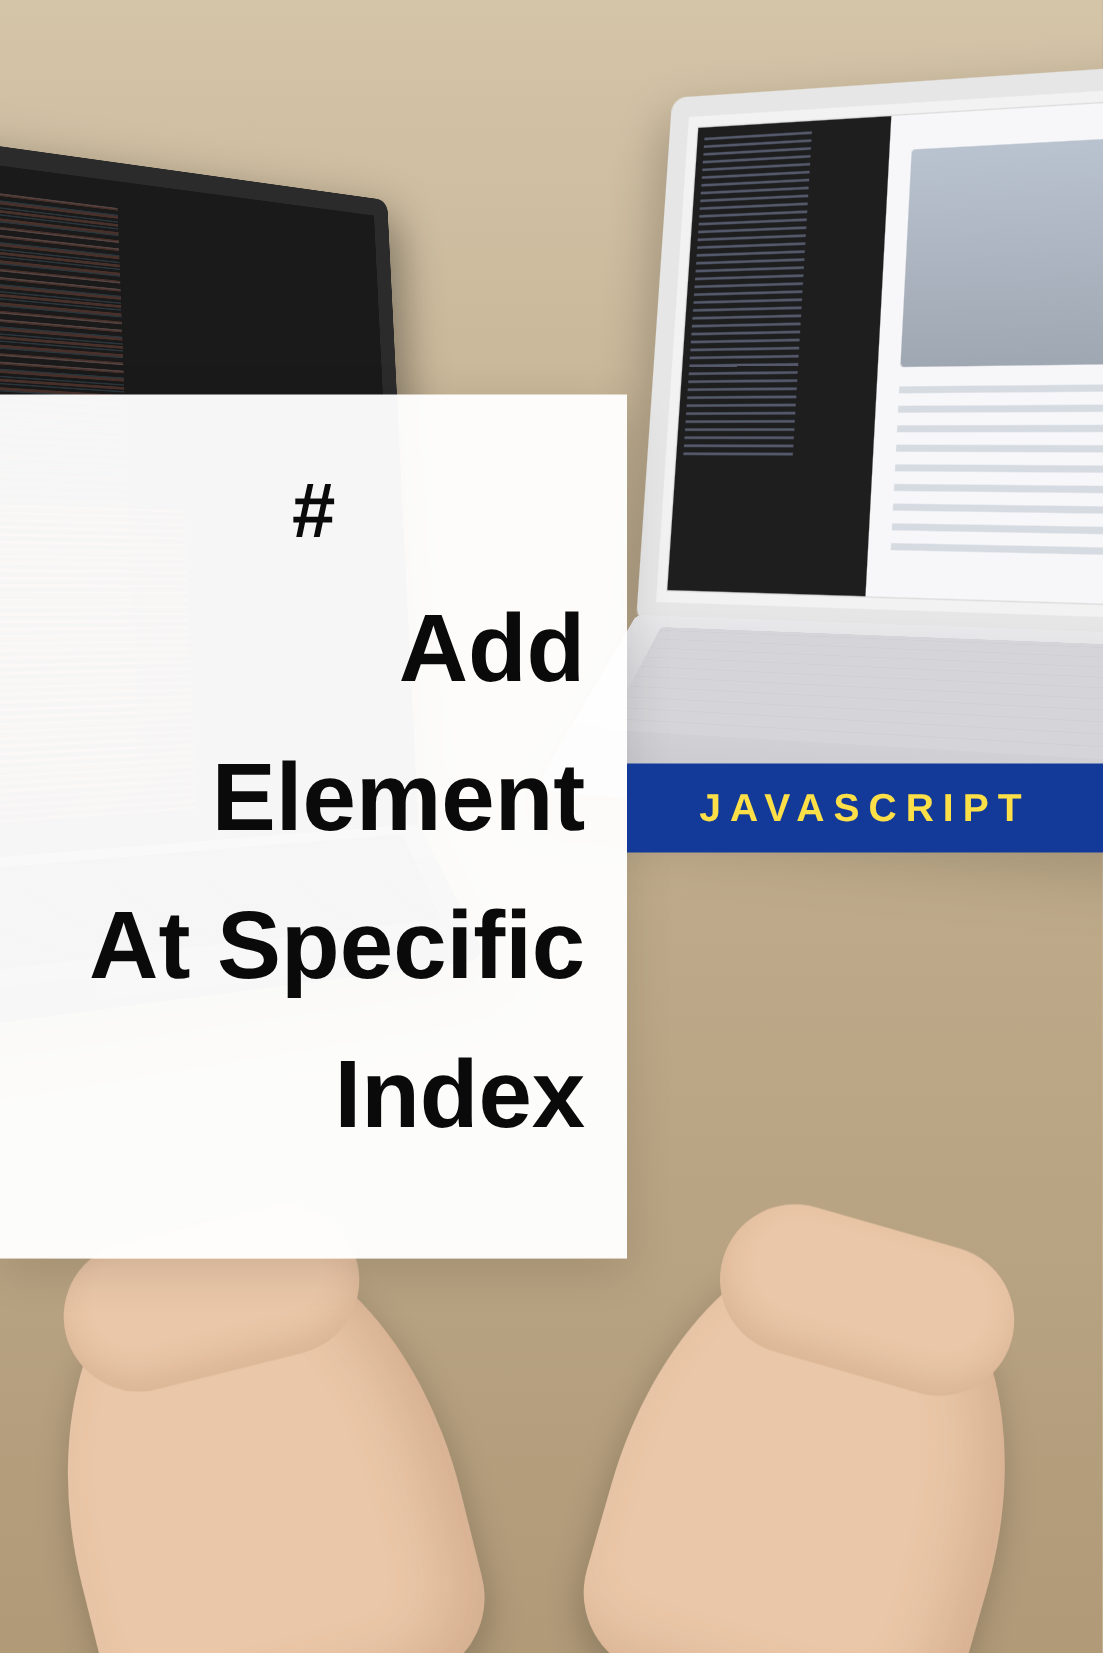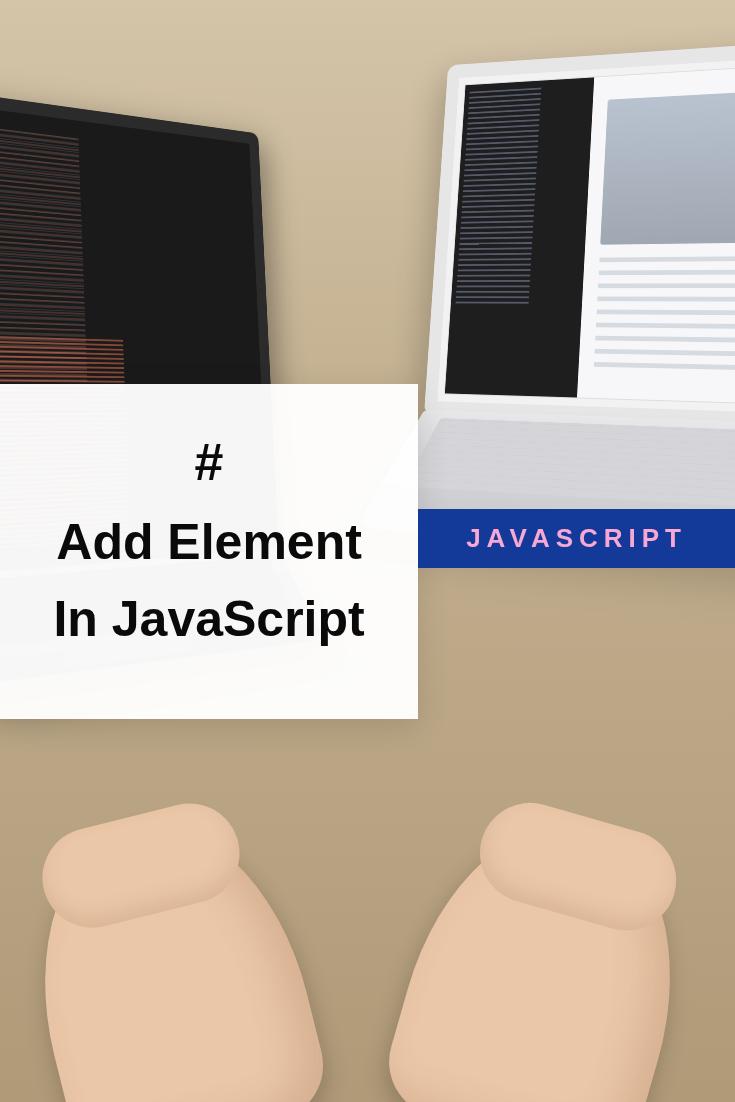--- a/index.html
+++ b/index.html
@@ -201,31 +201,32 @@
       text-align: center;
       box-shadow: 0 8px 30px rgba(0,0,0,0.12);
     }
     .card .hash {
       font-size: 52px;
       font-weight: 900;
       color: #0a0a0a;
       margin-bottom: 12px;
     }
     .card .title-line {
-      font-size: 50px;
+      font-size: 64px;
       font-weight: 900;
       color: #0a0a0a;
       line-height: 1.55;
+      text-align: right;
     }
     .tag {
       position: relative;
       z-index: 3;
       margin-top: -26px;
       background: #143a99;
-      color: #f9a8d4;
+      color: #fde047;
       font-size: 26px;
       font-weight: 700;
       letter-spacing: 6px;
       padding: 14px 48px;
       text-transform: uppercase;
     }
   </style>
 </head>
 <body>
 
@@ -246,16 +247,16 @@
   </div>
   <div class="hands">
     <div class="hand-left"></div>
     <div class="hand-right"></div>
   </div>
 </div>
 
 <div class="card">
   <div class="hash">#</div>
   <div class="title-line">Add Element</div>
-  <div class="title-line">In JavaScript</div>
+  <div class="title-line">At Specific Index</div>
 </div>
 
 <div class="tag">JAVASCRIPT</div>
 
 </body></html>

